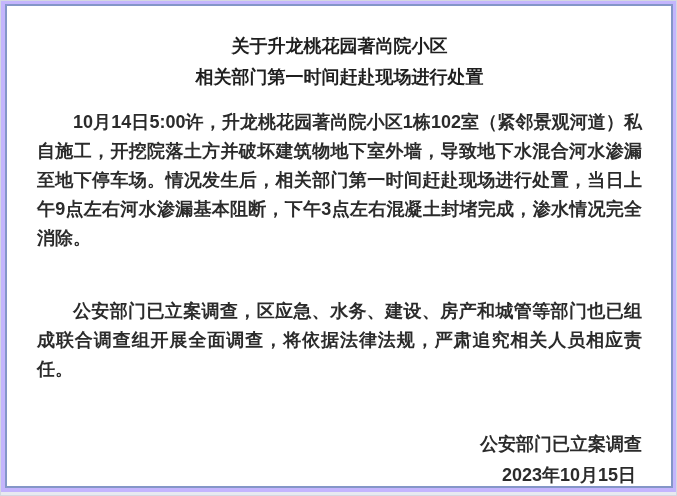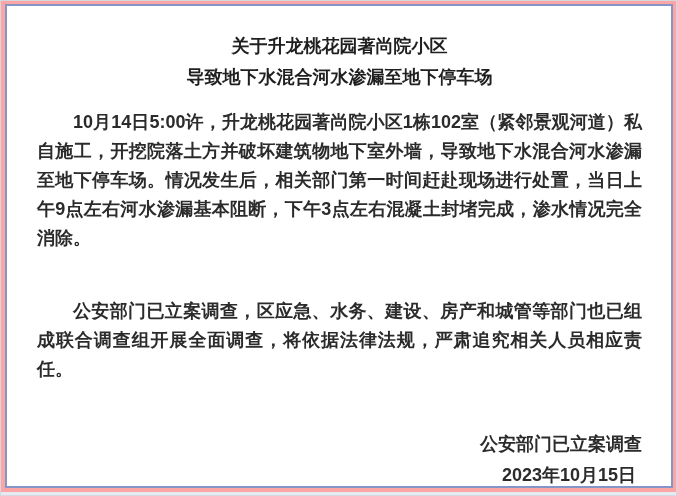--- a/index.html
+++ b/index.html
@@ -4,21 +4,21 @@
 <style>
   html, body {
     margin: 0;
     padding: 0;
     background: #ffffff;
   }
   .page {
     position: relative;
     width: 677px;
     height: 496px;
-    background: #fca5a5;
+    background: #c4b5fd;
     box-sizing: border-box;
     border: 1px solid #d3d8e1;
     overflow: hidden;
     font-family: "Liberation Sans", sans-serif;
     color: #262626;
   }
   .notice-frame {
     position: absolute;
     top: 3px;
     left: 4px;
@@ -74,21 +74,21 @@
   .sig-date { padding-right: 6px; }
 </style>
 </head>
 <body>
 
 <div class="page">
   <div class="notice-frame"></div>
   <div class="content">
     <div class="title-block">
       <div>关于升龙桃花园著尚院小区</div>
-      <div>导致地下水混合河水渗漏至地下停车场</div>
+      <div>相关部门第一时间赶赴现场进行处置</div>
     </div>
     <p class="para para-1">10月14日5:00许，升龙桃花园著尚院小区1栋102室（紧邻景观河道）私自施工，开挖院落土方并破坏建筑物地下室外墙，导致地下水混合河水渗漏至地下停车场。情况发生后，相关部门第一时间赶赴现场进行处置，当日上午9点左右河水渗漏基本阻断，下午3点左右混凝土封堵完成，渗水情况完全消除。</p>
     <p class="para para-2">公安部门已立案调查，区应急、水务、建设、房产和城管等部门也已组成联合调查组开展全面调查，将依据法律法规，严肃追究相关人员相应责任。</p>
     <div class="signature-block">
       <div class="sig-issuer">公安部门已立案调查</div>
       <div class="sig-date">2023年10月15日</div>
     </div>
   </div>
   <div class="bottom-strip"></div>
 </div>

